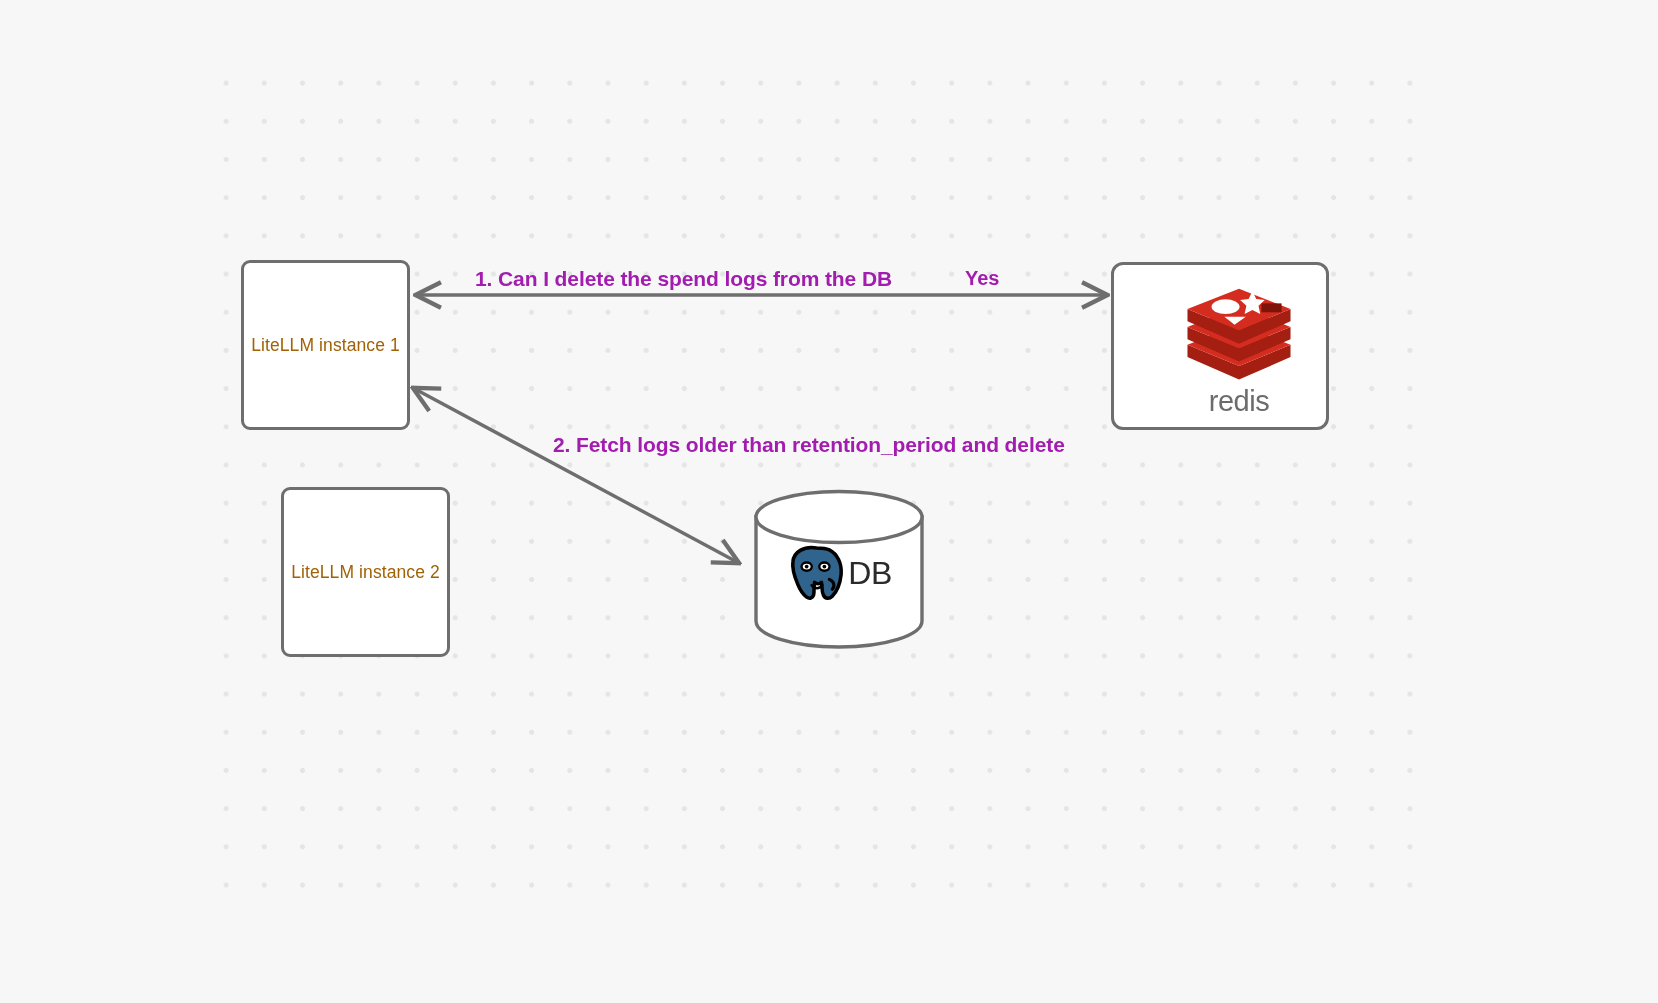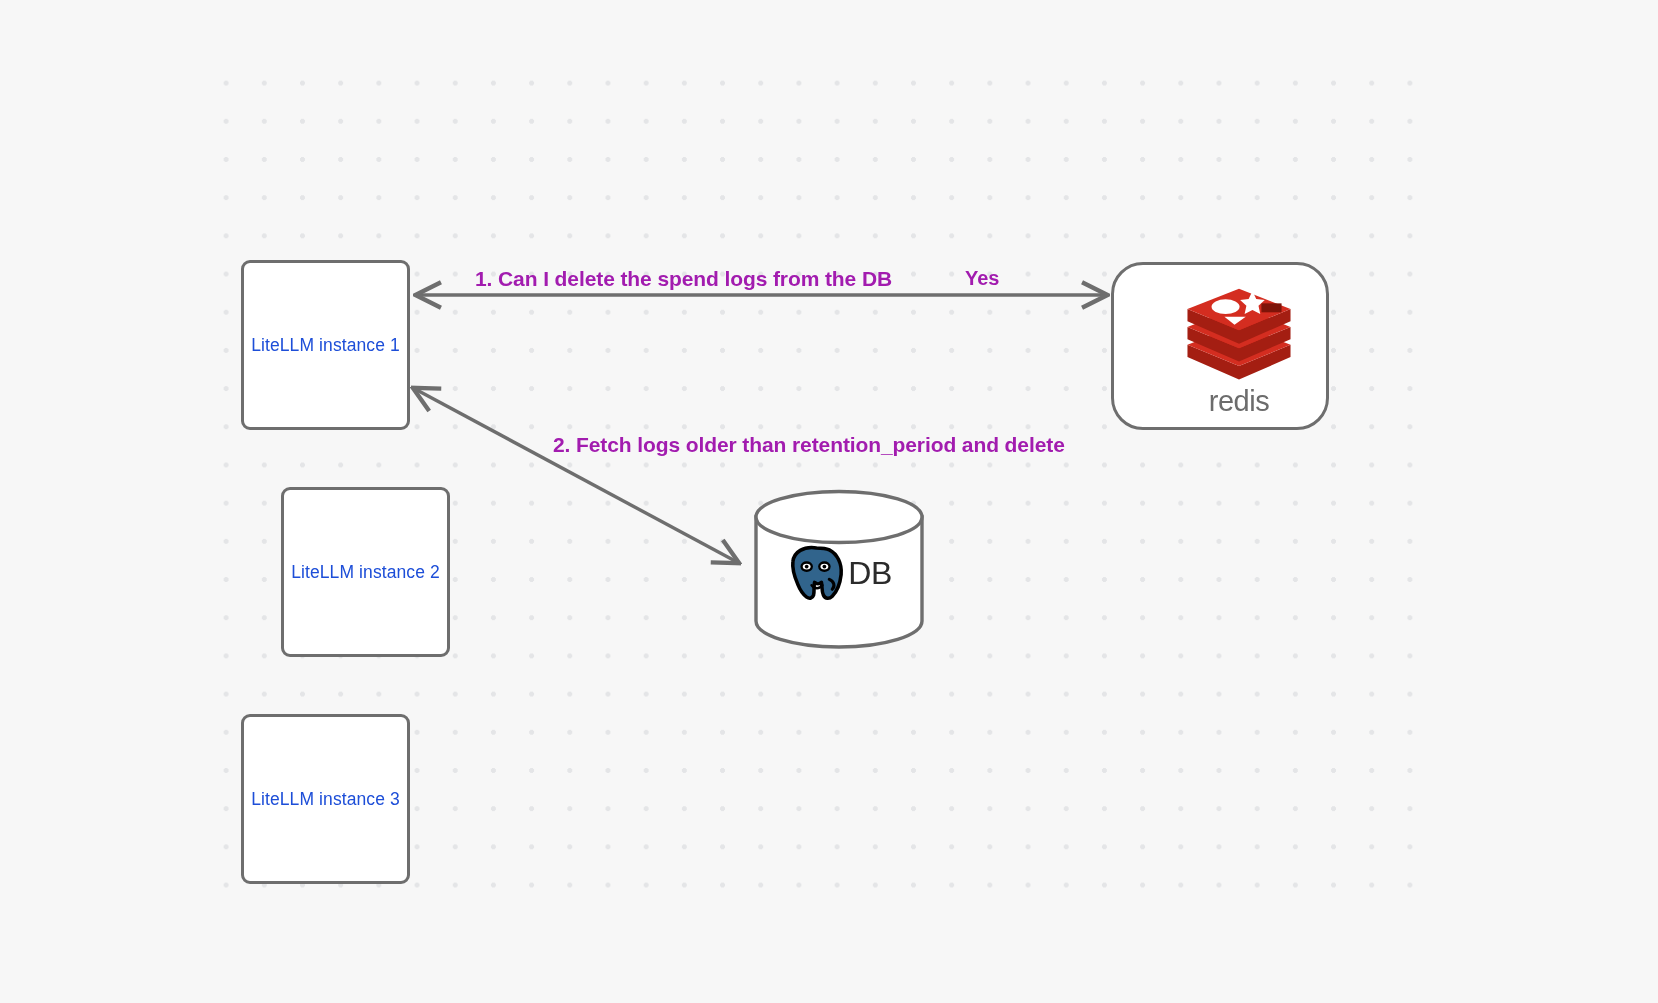--- a/index.html
+++ b/index.html
@@ -41,40 +41,40 @@
     background: #ffffff;
     border: 3px solid #6e6e6e;
     border-radius: 9px;
     box-sizing: border-box;
     display: flex;
     align-items: center;
     justify-content: center;
   }
   .node-box .node-label {
     font-size: 17.5px;
-    color: #1d4ed8;
+    color: #a16207;
     letter-spacing: .1px;
     font-family: "Liberation Sans", sans-serif;
     white-space: nowrap;
   }
 
   #instance-1 { left: 241px; top: 260px;  width: 169px; height: 170px; }
   #instance-2 { left: 241px; top: 487px;  width: 169px; height: 170px; margin-left: 40px; }
   #instance-3 { left: 241px; top: 714px;  width: 169px; height: 170px; }
 
   
   #redis-node {
     position: absolute;
     left: 1111px;
     top: 262px;
     width: 218px;
     height: 168px;
     background: #ffffff;
     border: 3px solid #6e6e6e;
-    border-radius: 32px;
+    border-radius: 12px;
     box-sizing: border-box;
     display: flex;
     flex-direction: column;
     align-items: center;
     justify-content: center;
     padding-left: 38px;
   }
   #redis-logo { width: 112px; height: 112px; display:block; }
 
   
@@ -157,23 +157,20 @@
   </svg>
 
   <div class="node-box" id="instance-1">
     <span class="node-label">LiteLLM instance 1</span>
   </div>
 
   <div class="node-box" id="instance-2">
     <span class="node-label">LiteLLM instance 2</span>
   </div>
 
-  <div class="node-box" id="instance-3">
-    <span class="node-label">LiteLLM instance 3</span>
-  </div>
 
   <div id="redis-node">
     <svg id="redis-logo" viewBox="0 0 100 92" xmlns="http://www.w3.org/2000/svg">
 
       <path d="M50 92 L4 72 L4 61 L50 80 L96 61 L96 72 Z" fill="#a41e12"></path>
       <path d="M4 61 L50 43 L96 61 L50 80 Z" fill="#d42d20"></path>
 
       <path d="M50 76 L4 56 L4 45 L50 64 L96 45 L96 56 Z" fill="#a41e12"></path>
       <path d="M4 45 L50 27 L96 45 L50 64 Z" fill="#d42d20"></path>
 

